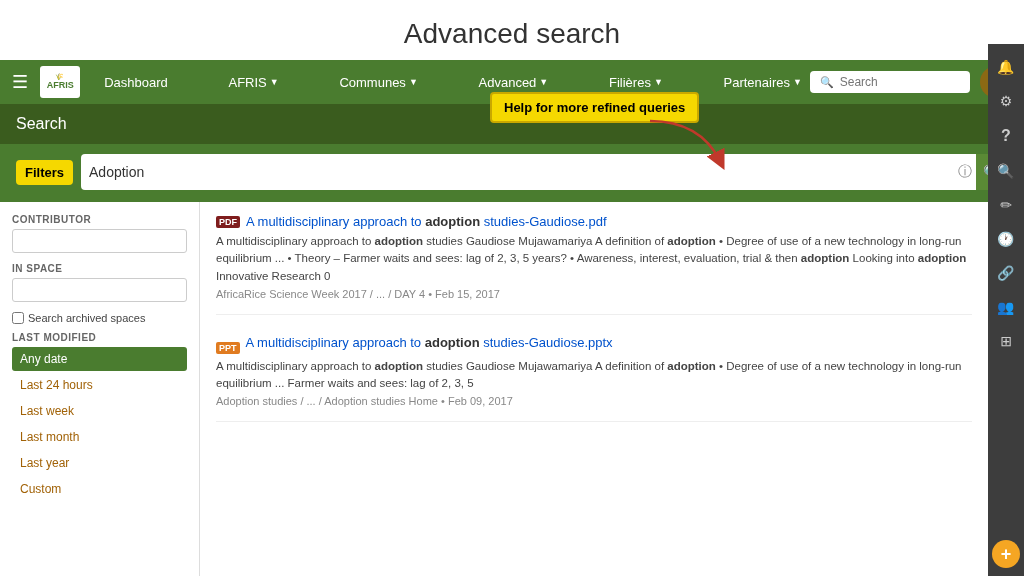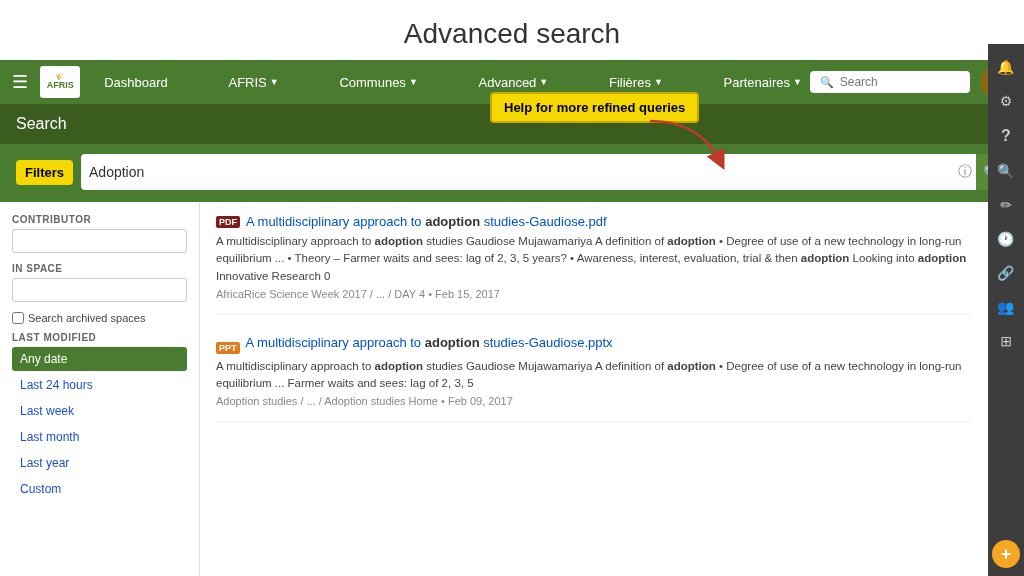--- a/index.html
+++ b/index.html
@@ -46,21 +46,21 @@
     
     .content-area { display: flex; height: calc(576px - 44px - 40px - 58px - 36px); background: #f5f5f5; overflow: hidden; margin-right: 36px; }
 
     
     .left-panel { width: 200px; background: #fff; padding: 12px; border-right: 1px solid #ddd; overflow-y: auto; flex-shrink: 0; }
     .filter-label { font-size: 10px; color: #666; font-weight: bold; text-transform: uppercase; margin-bottom: 4px; letter-spacing: 0.5px; }
     .filter-input { width: 100%; border: 1px solid #ccc; border-radius: 3px; padding: 4px 6px; font-size: 12px; margin-bottom: 10px; }
     .filter-checkbox-row { display: flex; align-items: center; gap: 4px; margin-bottom: 8px; }
     .filter-checkbox-row input { width: 12px; height: 12px; }
     .filter-checkbox-label { font-size: 11px; color: #444; }
-    .date-filter-item { padding: 5px 8px; border-radius: 3px; font-size: 12px; color: #1d4ed8; cursor: pointer; margin-bottom: 2px; }
+    .date-filter-item { padding: 5px 8px; border-radius: 3px; font-size: 12px; color: #a16207; cursor: pointer; margin-bottom: 2px; }
     .date-filter-item.active { background: #4a7c2f; color: #fff; }
 
     
     .main-results { flex: 1; padding: 12px 16px; overflow-y: auto; background: #fff; }
     .results-meta { font-size: 12px; color: #555; margin-bottom: 12px; }
     .result-item { margin-bottom: 16px; padding-bottom: 14px; border-bottom: 1px solid #eee; }
     .result-title { font-size: 13px; color: #0052cc; cursor: pointer; margin-bottom: 4px; display: flex; align-items: center; gap: 6px; }
     .result-icon { background: #7f1d1d; color: #fff; font-size: 9px; font-weight: bold; padding: 1px 3px; border-radius: 2px; flex-shrink: 0; }
     .highlight { font-weight: bold; color: #333; }
     .result-snippet { font-size: 11.5px; color: #444; line-height: 1.5; margin-bottom: 3px; }

